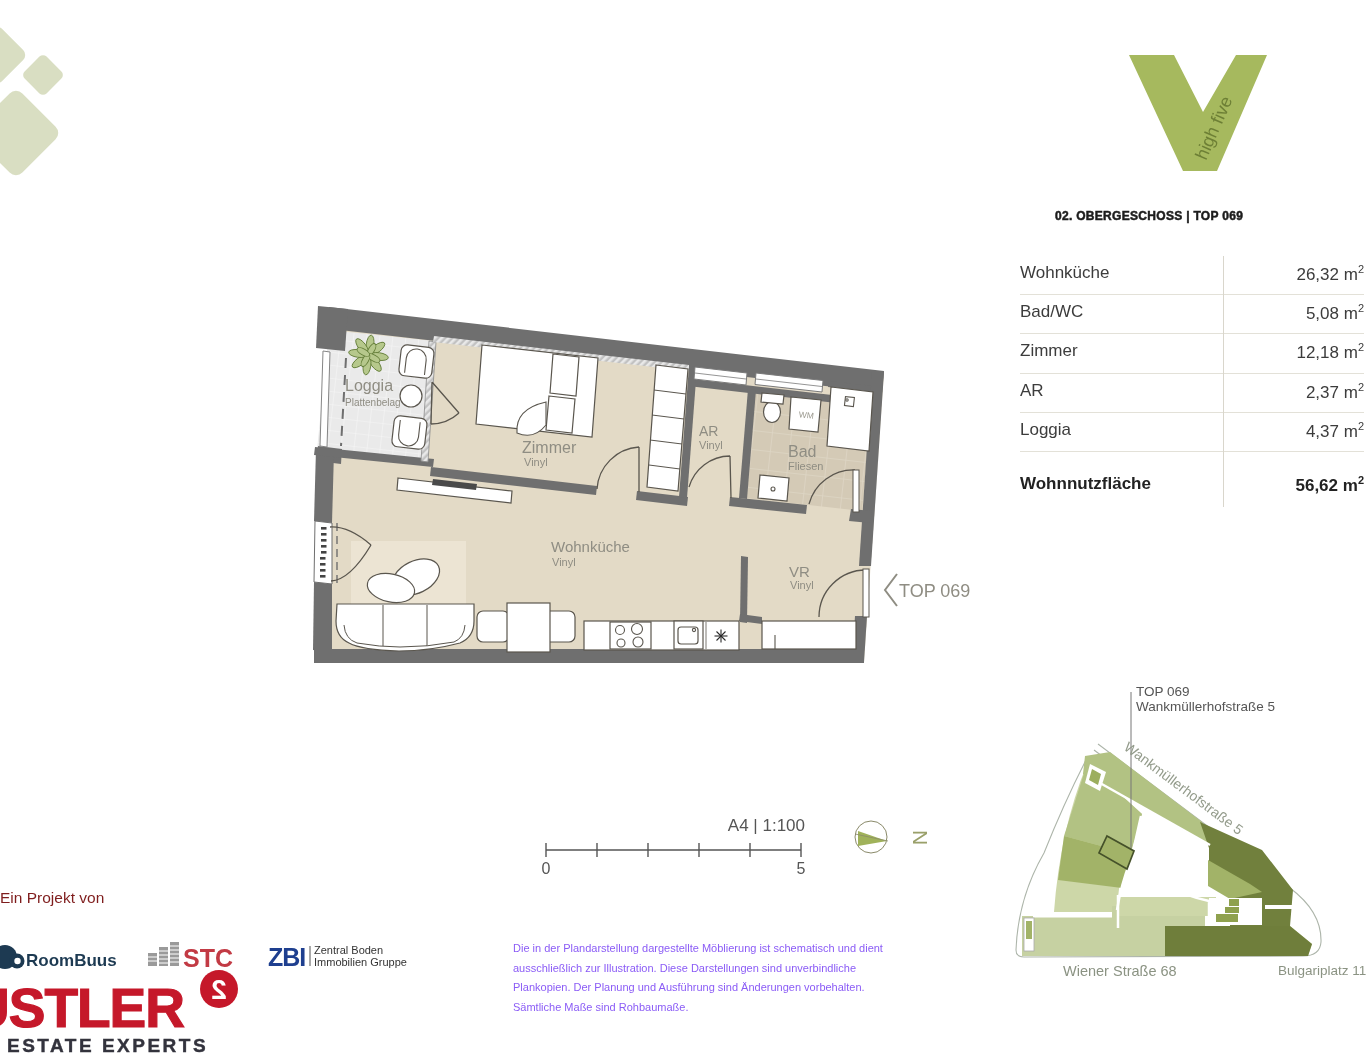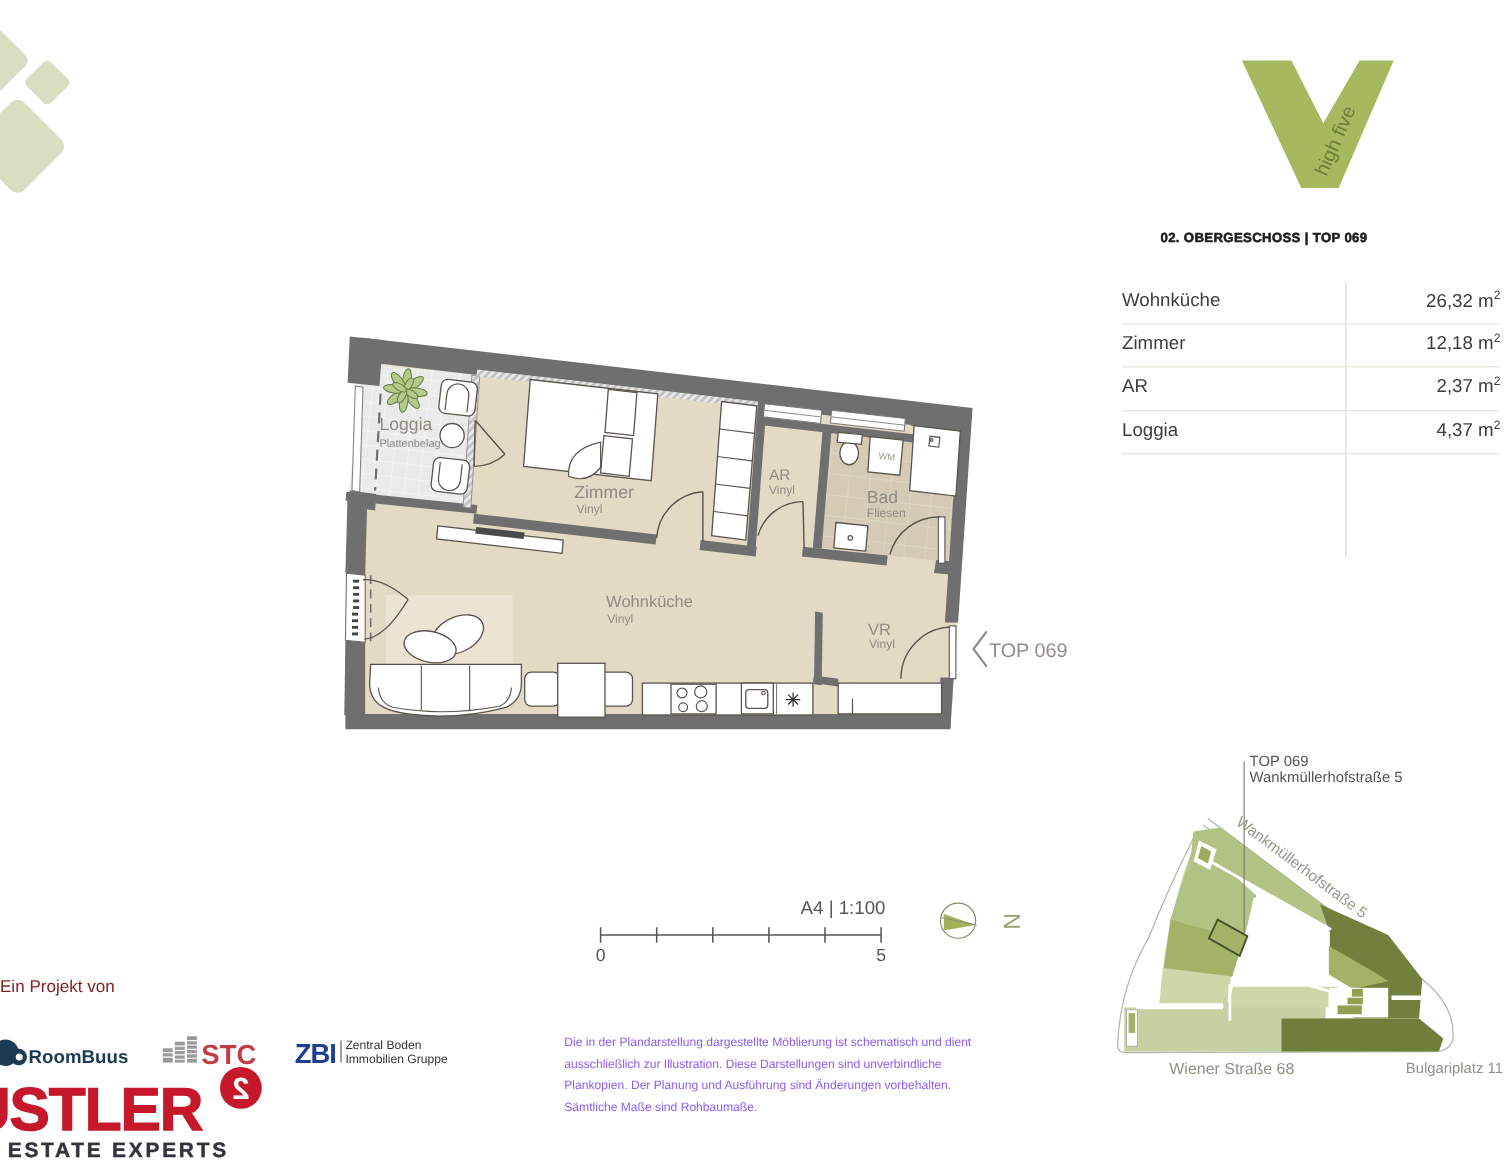--- a/index.html
+++ b/index.html
@@ -304,30 +304,38 @@
 
 <div class="abs" id="heading">02. OBERGESCHOSS | TOP 069</div>
 
 <div class="abs" id="tbl">
   <div class="vdiv"></div>
   <div class="row">
       <span>Wohnküche</span>
       <span>26,32 m<sup>2</sup></span>
     </div>
   <div class="row">
+      <span>Bad/WC</span>
+      <span>5,08 m<sup>2</sup></span>
+    </div>
+  <div class="row">
       <span>Zimmer</span>
       <span>12,18 m<sup>2</sup></span>
     </div>
   <div class="row">
       <span>AR</span>
       <span>2,37 m<sup>2</sup></span>
     </div>
   <div class="row">
       <span>Loggia</span>
       <span>4,37 m<sup>2</sup></span>
+    </div>
+  <div class="row last">
+      <span>Wohnnutzfläche</span>
+      <span>56,62 m<sup>2</sup></span>
     </div>
 </div>
 
 <div class="abs" id="projekt">Ein Projekt von</div>
 
 <div class="abs" id="disclaimer">Die in der Plandarstellung dargestellte Möblierung ist schematisch und dient<br>
 ausschließlich zur Illustration. Diese Darstellungen sind unverbindliche<br>
 Plankopien. Der Planung und Ausführung sind Änderungen vorbehalten.<br>
 Sämtliche Maße sind Rohbaumaße.</div>
 

